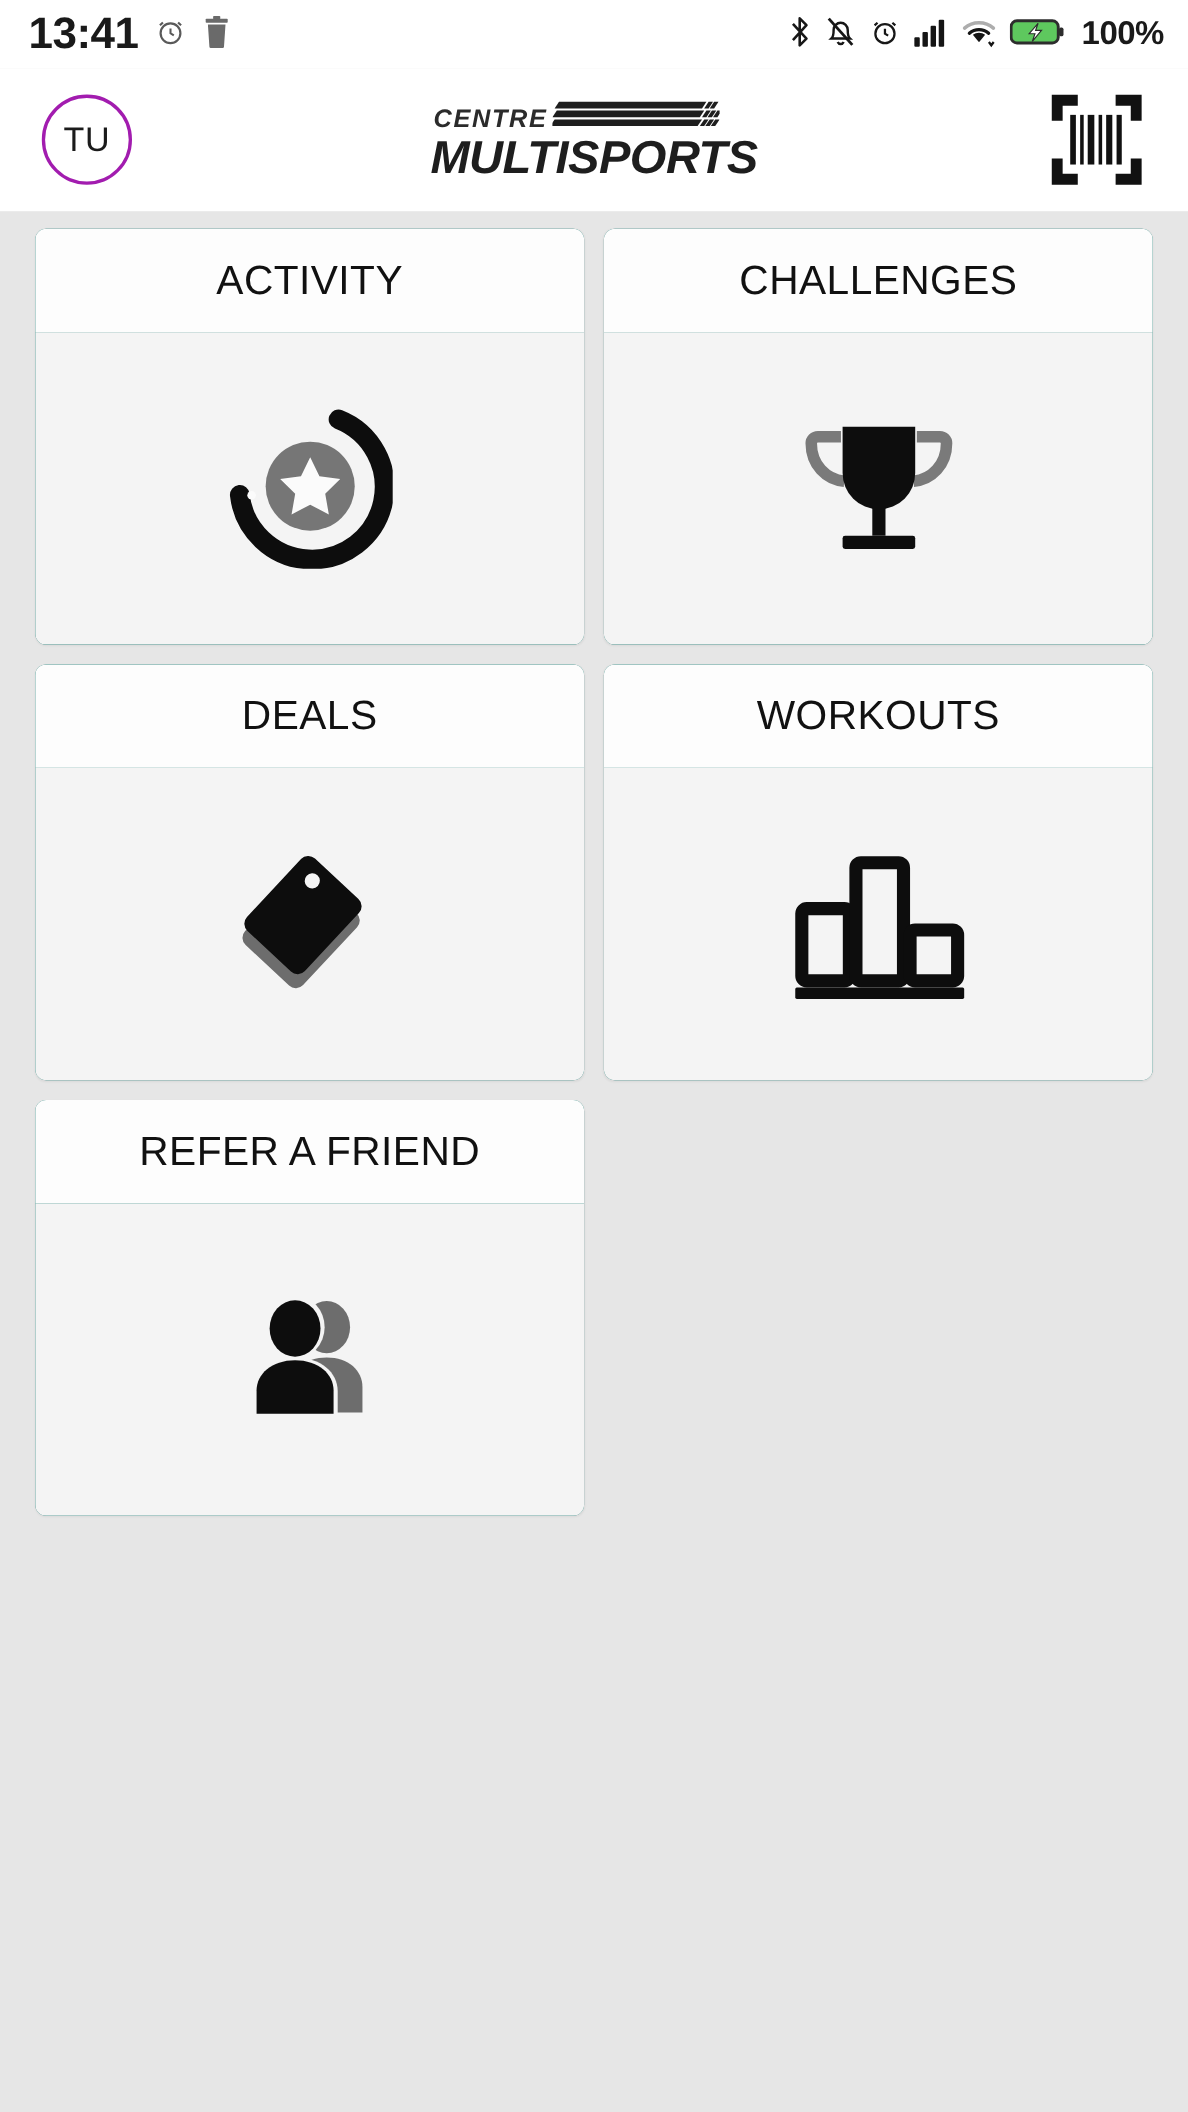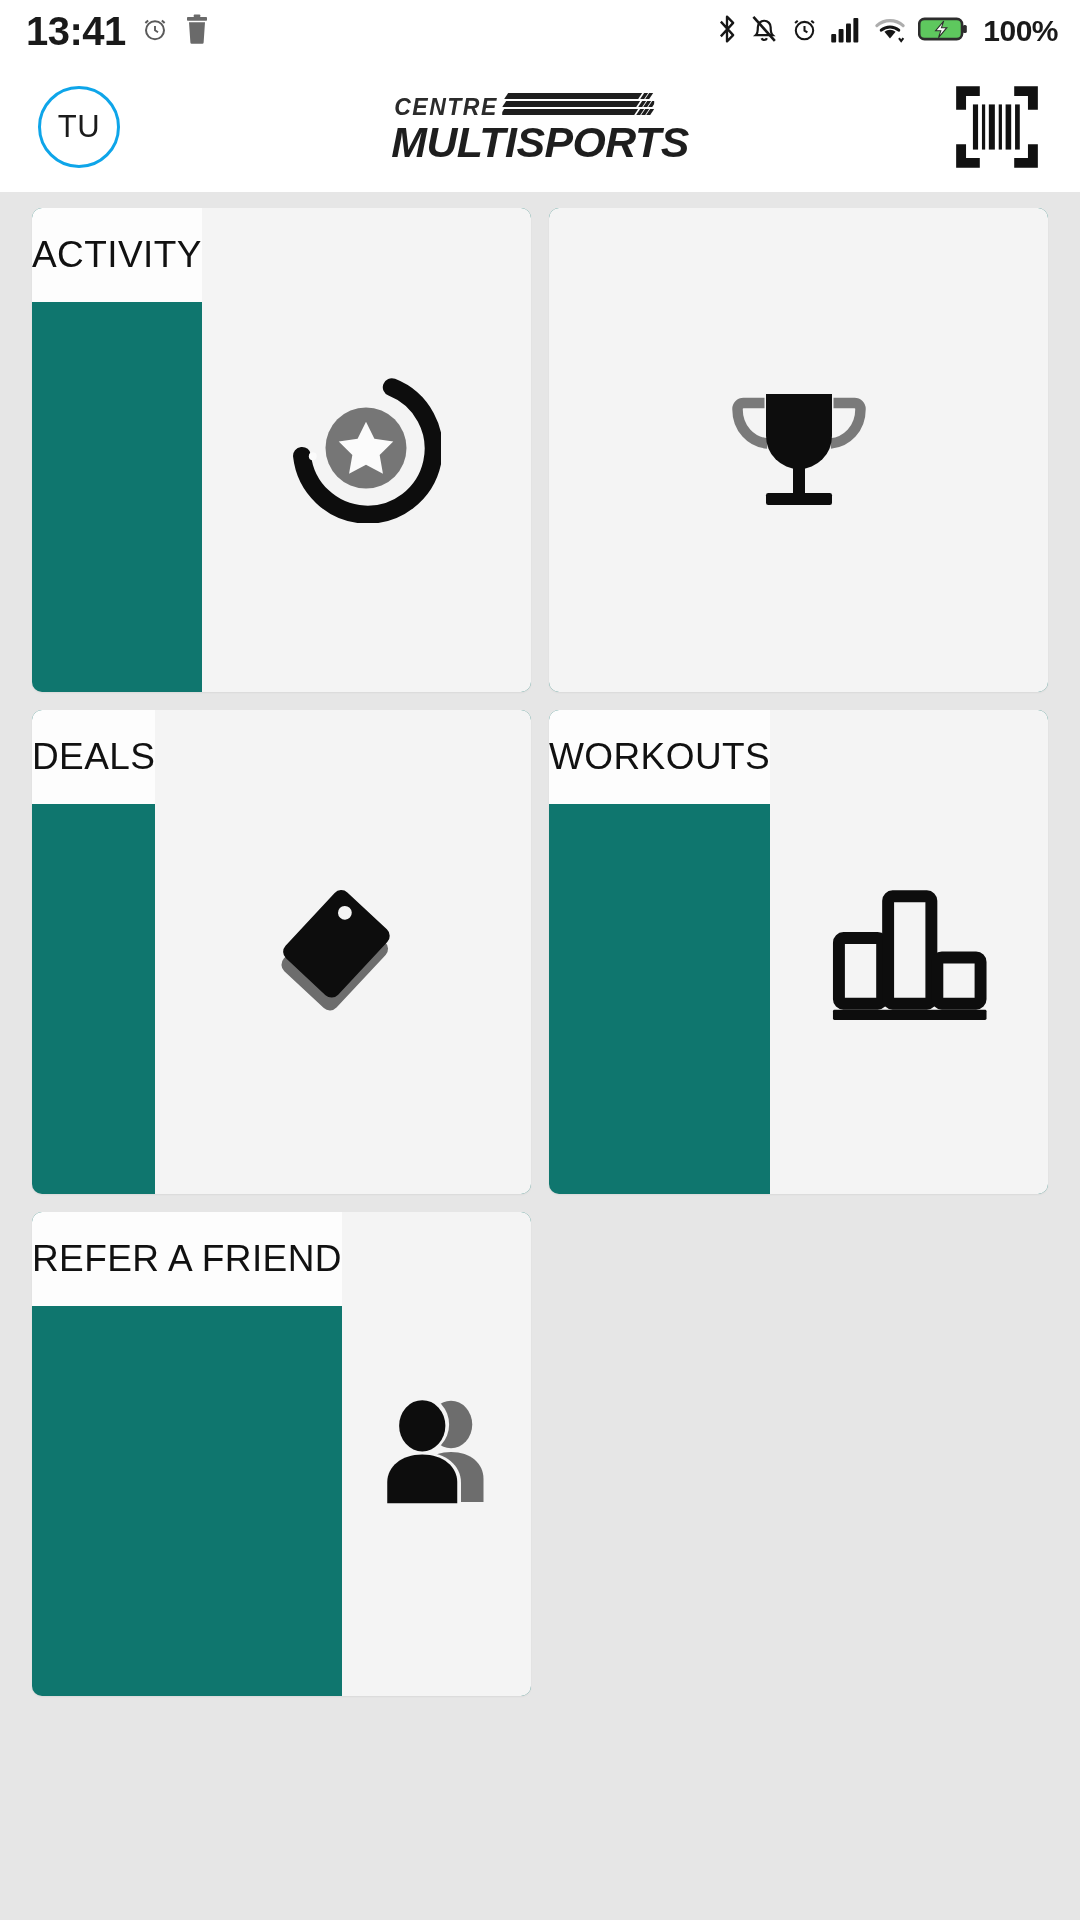--- a/index.html
+++ b/index.html
@@ -54,21 +54,21 @@
     display: flex;
     align-items: center;
     justify-content: space-between;
     padding: 0 40px 0 38px;
     position: relative;
   }
   .avatar {
     width: 82px;
     height: 82px;
     border-radius: 50%;
-    border: 3px solid #0ea5e9;
+    border: 3px solid #a21caf;
     display: flex;
     align-items: center;
     justify-content: center;
     background: #ffffff;
   }
   .avatar-initials {
     font-size: 31px;
     color: #1b1b1b;
     letter-spacing: 0.5px;
     font-family: "Liberation Sans", sans-serif;
@@ -120,22 +120,22 @@
     display: grid;
     grid-template-columns: 1fr 1fr;
     gap: 18px;
     background: #e6e6e6;
   }
   .tile {
     background: #0f766e;
     border-radius: 10px;
     overflow: hidden;
     display: flex;
-    flex-direction: row;
-    height: 484px;
+    flex-direction: column;
+    height: 378px;
     box-shadow: 0 1px 2px rgba(0,0,0,0.06);
   }
   .tile-header {
     background: #fdfdfd;
     height: 94px;
     display: flex;
     align-items: center;
     justify-content: center;
     flex: none;
   }
@@ -300,20 +300,23 @@
           <circle cx="50" cy="50" r="27" fill="#767676"></circle>
           <path d="M50 32.5l5.6 11.4 12.6 1.8-9.1 8.9 2.2 12.5L50 61.2l-11.3 5.9 2.2-12.5-9.1-8.9 12.6-1.8L50 32.5z" fill="#fbfbfb"></path>
           <path d="M50 6 A44 44 0 1 1 12.8 71.5" fill="none" stroke="#0d0d0d" stroke-width="12" stroke-linecap="round" transform="rotate(23 50 50)"></path>
           <circle cx="14.5" cy="55.5" r="2.6" fill="#fbfbfb"></circle>
         </svg>
       </span>
     </div>
   </div>
 
   <div class="tile">
+    <div class="tile-header">
+      <span class="tile-title">CHALLENGES</span>
+    </div>
     <div class="tile-body">
       <span>
         <svg width="150" height="126" viewBox="0 0 100 84">
           <path d="M27 12h-14a4 4 0 0 0-4 4c0 13 9 22 20 23" fill="none" stroke="#7a7a7a" stroke-width="7"></path>
           <path d="M73 12h14a4 4 0 0 1 4 4c0 13-9 22-20 23" fill="none" stroke="#7a7a7a" stroke-width="7"></path>
           <path d="M28 6h44v28a22 22 0 0 1-44 0V6z" fill="#0d0d0d"></path>
           <rect x="46" y="54" width="8" height="18" fill="#0d0d0d"></rect>
           <rect x="28" y="72" width="44" height="8" rx="1.5" fill="#0d0d0d"></rect>
         </svg>
       </span>

